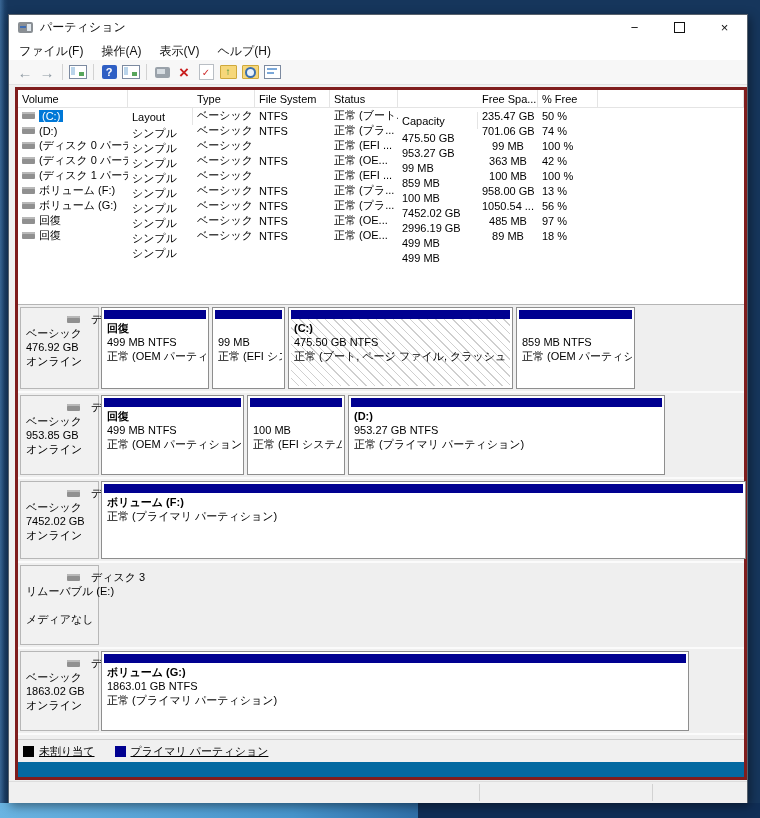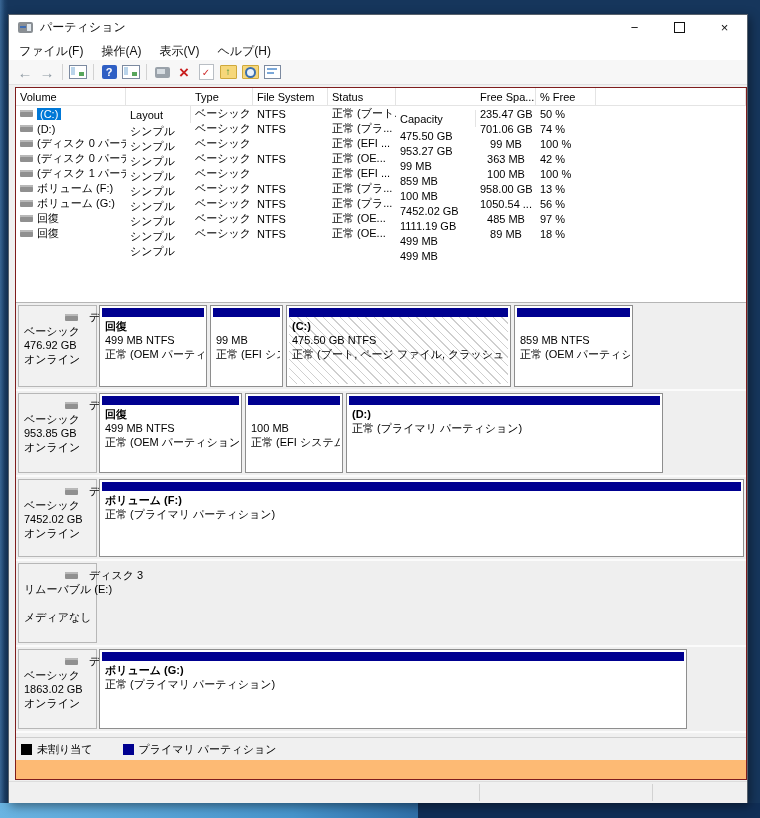--- a/index.html
+++ b/index.html
@@ -56,21 +56,21 @@
   .ico-folder{width:15px;height:12px;background:#f6d77a;border:1px solid #cfa93c;border-radius:1px;
     position:relative;display:flex;align-items:center;justify-content:center;}
   .green-up{color:#2c8a33;font-size:10px;font-weight:900;line-height:1;}
   .lens{width:7px;height:7px;border:2px solid #3a6fb0;border-radius:50%;background:#eaf3fb;}
   .ico-props{width:15px;height:12px;background:#fff;border:1px solid #7c8aa0;position:relative;}
   .ico-props:before{content:"";position:absolute;left:2px;top:2px;width:10px;height:2px;background:#7aa7d8;}
   .ico-props:after{content:"";position:absolute;left:2px;top:6px;width:7px;height:2px;background:#7aa7d8;}
 
   
   .content{position:absolute;left:6px;top:72px;width:732px;height:693px;
-    background:#fdba74;border:1px solid #7f1d1d;box-sizing:border-box;}
+    background:#0369a1;border:3px solid #7f1d1d;box-sizing:border-box;}
 
   
   .listview{height:214px;overflow:hidden;font-size:11px;color:#000;background:#fff;}
   .lv-header{display:flex;height:17px;border-bottom:1px solid #e4e4e4;align-items:center;}
   .lv-h{box-sizing:border-box;height:100%;display:flex;align-items:center;
     padding:0 4px;border-right:1px solid #e4e4e4;white-space:nowrap;overflow:hidden;}
   .lv-row{display:flex;height:15px;align-items:center;}
   .lv-c{box-sizing:border-box;padding:0 4px;white-space:nowrap;overflow:hidden;}
   .w-vol{width:110px;}.w-lay{width:65px;margin-top:36px;}.w-typ{width:62px;}.w-fs{width:75px;}
   .w-st{width:68px;}.w-cap{width:80px;margin-top:44px;}.w-fre{width:60px;text-align:center;}.w-pct{width:60px;}
@@ -90,22 +90,22 @@
   .dline{min-height:14px;white-space:nowrap;}
   .parts{flex:1;display:flex;gap:3px;padding:2px;box-sizing:border-box;}
   .part{border:1px solid #8e8e8e;background:#fff;box-sizing:border-box;
     display:flex;flex-direction:column;flex:0 0 auto;}
   .pbar{height:9px;background:#000090;margin:2px 2px 0 2px;}
   .pbody{flex:1;margin:0 2px 2px 2px;padding:2px 3px;line-height:14px;overflow:hidden;white-space:nowrap;}
   .pbody.hatch{background:repeating-linear-gradient(45deg,#ffffff 0 5px,#cfcfcf 5px 6px);}
   .pt{font-weight:bold;min-height:14px;}
 
   
-  .legend{margin-top:auto;height:22px;display:flex;align-items:center;gap:30px;
-    padding-left:5px;border-top:1px solid #cdcdcd;background:#f0f0f0;}
+  .legend{margin-top:auto;height:22px;display:flex;align-items:center;gap:20px;
+    padding-left:5px;border-top:1px solid #cdcdcd;background:#f0f0f0;text-decoration:underline;}
   .lg-item{display:flex;align-items:center;}
   .lg-sq{width:11px;height:11px;margin-right:5px;flex:0 0 auto;}
 
   
   .statusbar{position:absolute;left:0;top:766px;width:738px;height:21px;background:#f0f0f0;
     border-top:1px solid #dddddd;}
   .sb-sep{position:absolute;top:2px;width:1px;height:17px;background:#d2d2d2;}
 </style>
 </head>
 <body>
@@ -277,21 +277,21 @@
       </div>
       <div class="lv-row">
         <div class="lv-c w-vol volcell">
             <span class="drv"></span>
             <span>ボリューム (G:)</span>
           </div>
         <div class="lv-c w-lay">シンプル</div>
         <div class="lv-c w-typ">ベーシック</div>
         <div class="lv-c w-fs">NTFS</div>
         <div class="lv-c w-st">正常 (プラ...</div>
-        <div class="lv-c w-cap">1111.19 GB</div>
+        <div class="lv-c w-cap">2996.19 GB</div>
         <div class="lv-c w-fre">1050.54 ...</div>
         <div class="lv-c w-pct">56 %</div>
       </div>
       <div class="lv-row">
         <div class="lv-c w-vol volcell">
             <span class="drv"></span>
             <span>回復</span>
           </div>
         <div class="lv-c w-lay">シンプル</div>
         <div class="lv-c w-typ">ベーシック</div>
@@ -388,20 +388,21 @@
             <div class="pbody">
                 <div class="pt"></div>
                 <div>100 MB</div>
                 <div>正常 (EFI システム パー</div>
               </div>
           </div>
           <div class="part" style="width:317px">
             <div class="pbar"></div>
             <div class="pbody">
                 <div class="pt">(D:)</div>
+                <div>953.27 GB NTFS</div>
                 <div>正常 (プライマリ パーティション)</div>
               </div>
           </div>
         </div>
       </div>
 
       <div class="drow" style="height:84px">
         <div class="dpanel">
           <div class="dname">
               <span class="drv"></span>
@@ -443,20 +444,21 @@
             </div>
           <div class="dline">ベーシック</div>
           <div class="dline">1863.02 GB</div>
           <div class="dline">オンライン</div>
         </div>
         <div class="parts">
           <div class="part" style="width:588px">
             <div class="pbar"></div>
             <div class="pbody">
                 <div class="pt">ボリューム (G:)</div>
+                <div>1863.01 GB NTFS</div>
                 <div>正常 (プライマリ パーティション)</div>
               </div>
           </div>
         </div>
       </div>
 
       <div class="legend">
         <div class="lg-item">
           <span class="lg-sq" style="background:#000000"></span>
           <span>未割り当て</span>

